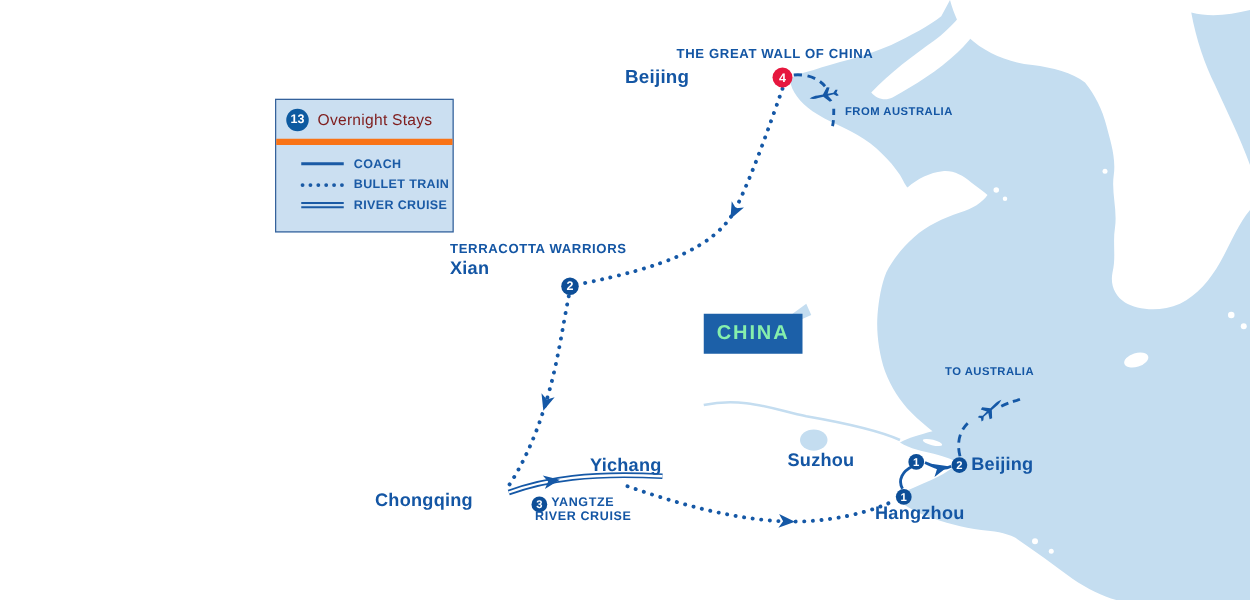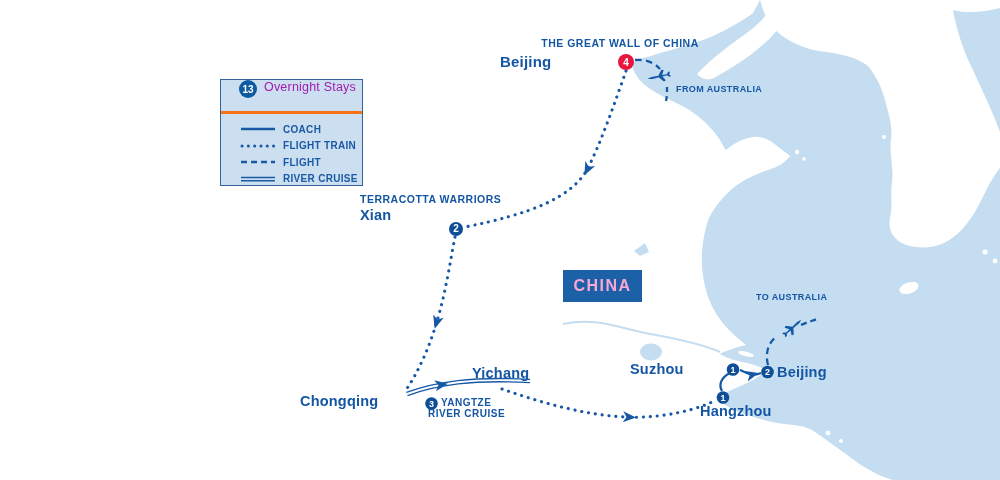--- a/index.html
+++ b/index.html
@@ -4,32 +4,32 @@
 <style>
   html,body{margin:0;padding:0;background:#ffffff;}
   .stage{position:relative;width:1000px;height:480px;background:#ffffff;overflow:hidden;
          font-family:"Liberation Sans", sans-serif;}
   .stage svg{position:absolute;left:0;top:0;}
   .lbl{position:absolute;color:#1456A4;white-space:nowrap;}
   .city{font-weight:bold;font-size:14.5px;letter-spacing:0.2px;}
   .caps{font-weight:bold;font-size:10.5px;letter-spacing:0.5px;}
   .caps.small{font-size:9px;letter-spacing:0.4px;}
   .t-right{text-align:left;}
-  .china-box{position:absolute;left:563px;top:270px;width:79px;height:32px;background:#1C60A8;
-             color:#f9a8d4;font-weight:bold;font-size:16px;letter-spacing:1.5px;
+  .china-box{position:absolute;left:563px;top:251px;width:79px;height:32px;background:#1C60A8;
+             color:#86efac;font-weight:bold;font-size:16px;letter-spacing:1.5px;
              display:flex;align-items:center;justify-content:center;}
   
   .legend{position:absolute;left:220px;top:79px;width:143px;height:107px;background:#CBDFF1;
           border:1px solid #35629B;box-sizing:border-box;}
-  .legend-header{display:flex;height:31px;padding-left:18px;
-                 border-bottom:3px solid #f97316;}
+  .legend-header{display:flex;align-items:center;height:31px;padding-left:8px;
+                 border-bottom:5px solid #f97316;}
   .badge{width:18px;height:18px;border-radius:50%;background:#0D5AA0;color:#fff;
          font-size:10px;font-weight:bold;display:flex;align-items:center;justify-content:center;
          margin-right:7px;flex:0 0 auto;}
-  .legend-title{color:#a21caf;font-size:12.5px;letter-spacing:0.2px;}
+  .legend-title{color:#7f1d1d;font-size:12.5px;letter-spacing:0.2px;}
   .legend-items{padding:7px 0 0 18px;}
   .legend-row{display:flex;align-items:center;height:16.5px;}
   .legend-row svg{position:static;margin-right:6px;flex:0 0 auto;}
   .legend-label{color:#1A5AA5;font-size:10px;font-weight:bold;letter-spacing:0.3px;}
 </style>
 </head>
 <body>
 
 <div class="stage">
 
@@ -153,27 +153,21 @@
       <div class="legend-row">
         <svg width="38" height="10">
           <line x1="2" y1="5" x2="36" y2="5" stroke="#1A5AA5" stroke-width="2.4"></line>
         </svg>
         <span class="legend-label">COACH</span>
       </div>
       <div class="legend-row">
         <svg width="38" height="10">
           <line x1="3" y1="5" x2="36" y2="5" stroke="#1A5AA5" stroke-width="3" stroke-linecap="round" stroke-dasharray="0.1 6.2"></line>
         </svg>
-        <span class="legend-label">FLIGHT TRAIN</span>
-      </div>
-      <div class="legend-row">
-        <svg width="38" height="10">
-          <line x1="2" y1="5" x2="36" y2="5" stroke="#1A5AA5" stroke-width="2.4" stroke-dasharray="6 4"></line>
-        </svg>
-        <span class="legend-label">FLIGHT</span>
+        <span class="legend-label">BULLET TRAIN</span>
       </div>
       <div class="legend-row">
         <svg width="38" height="10">
           <line x1="2" y1="3.4" x2="36" y2="3.4" stroke="#1A5AA5" stroke-width="1.5"></line>
           <line x1="2" y1="6.8" x2="36" y2="6.8" stroke="#1A5AA5" stroke-width="1.5"></line>
         </svg>
         <span class="legend-label">RIVER CRUISE</span>
       </div>
     </div>
   </div>

